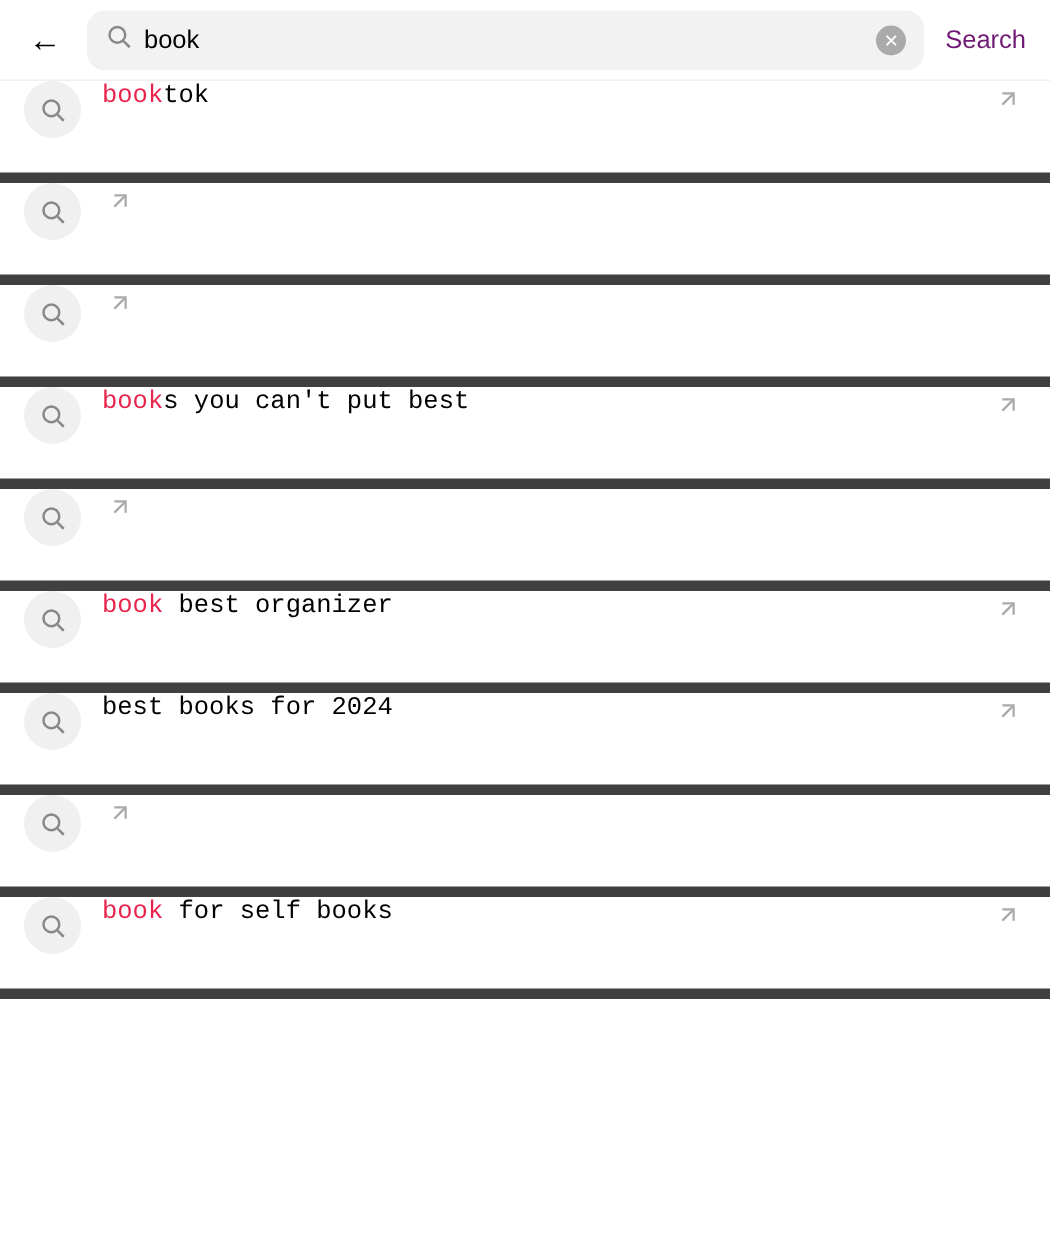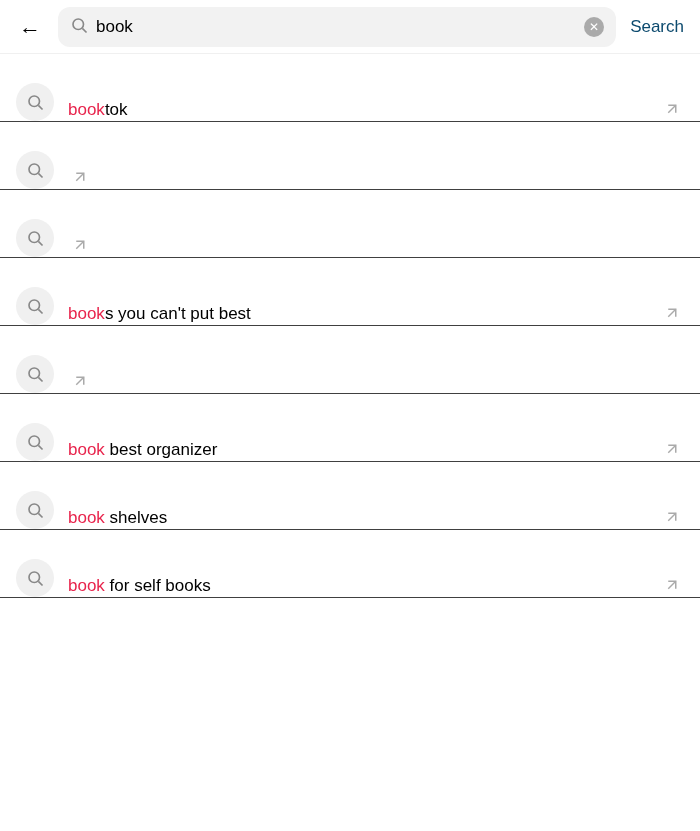--- a/index.html
+++ b/index.html
@@ -78,41 +78,42 @@
       flex-shrink: 0;
     }
 
     .clear-icon {
       color: #fff;
       font-size: 12px;
       line-height: 1;
     }
 
     .search-action-btn {
-      color: #0c4a6e;
+      color: #701a75;
       font-size: 17px;
       font-weight: 500;
       cursor: pointer;
       white-space: nowrap;
       flex-shrink: 0;
       padding: 0 4px;
     }
 
     .suggestions-list {
       list-style: none;
     }
 
     .suggestion-item {
       display: flex;
-      align-items: flex-end;
+      align-items: flex-start;
       padding: 0 16px;
       height: 68px;
-      border-bottom: 1px solid #404040;
+      border-bottom: 7px solid #404040;
       cursor: pointer;
       gap: 14px;
+      font-family: Liberation Mono, monospace;
     }
 
     .search-icon-circle {
       width: 38px;
       height: 38px;
       background: #f0f0f0;
       border-radius: 50%;
       display: flex;
       align-items: center;
       justify-content: center;
@@ -272,31 +273,45 @@
       <span class="highlight">book</span><span class="normal"> best organizer</span>
     </span>
     <div class="arrow-icon">
       <svg viewBox="0 0 24 24" fill="none" stroke="#aaa" stroke-width="2">
         <line x1="7" y1="17" x2="17" y2="7"></line>
         <polyline points="7,7 17,7 17,17"></polyline>
       </svg>
     </div>
   </li>
 
-
-  <li class="suggestion-item">
-    <div class="search-icon-circle">
-      <svg viewBox="0 0 24 24" fill="none" stroke="#888" stroke-width="2.2">
-        <circle cx="11" cy="11" r="7"></circle>
-        <line x1="16.5" y1="16.5" x2="22" y2="22"></line>
-      </svg>
-    </div>
-    <span class="suggestion-text">
-      <span class="highlight">book</span><span class="normal"> shelves</span>
-    </span>
+  <li class="suggestion-item">
+    <div class="search-icon-circle">
+      <svg viewBox="0 0 24 24" fill="none" stroke="#888" stroke-width="2.2">
+        <circle cx="11" cy="11" r="7"></circle>
+        <line x1="16.5" y1="16.5" x2="22" y2="22"></line>
+      </svg>
+    </div>
+    <span class="suggestion-text">
+      <span class="normal">best books for 2024</span>
+    </span>
+    <div class="arrow-icon">
+      <svg viewBox="0 0 24 24" fill="none" stroke="#aaa" stroke-width="2">
+        <line x1="7" y1="17" x2="17" y2="7"></line>
+        <polyline points="7,7 17,7 17,17"></polyline>
+      </svg>
+    </div>
+  </li>
+
+  <li class="suggestion-item">
+    <div class="search-icon-circle">
+      <svg viewBox="0 0 24 24" fill="none" stroke="#888" stroke-width="2.2">
+        <circle cx="11" cy="11" r="7"></circle>
+        <line x1="16.5" y1="16.5" x2="22" y2="22"></line>
+      </svg>
+    </div>
     <div class="arrow-icon">
       <svg viewBox="0 0 24 24" fill="none" stroke="#aaa" stroke-width="2">
         <line x1="7" y1="17" x2="17" y2="7"></line>
         <polyline points="7,7 17,7 17,17"></polyline>
       </svg>
     </div>
   </li>
 
   <li class="suggestion-item">
     <div class="search-icon-circle">

